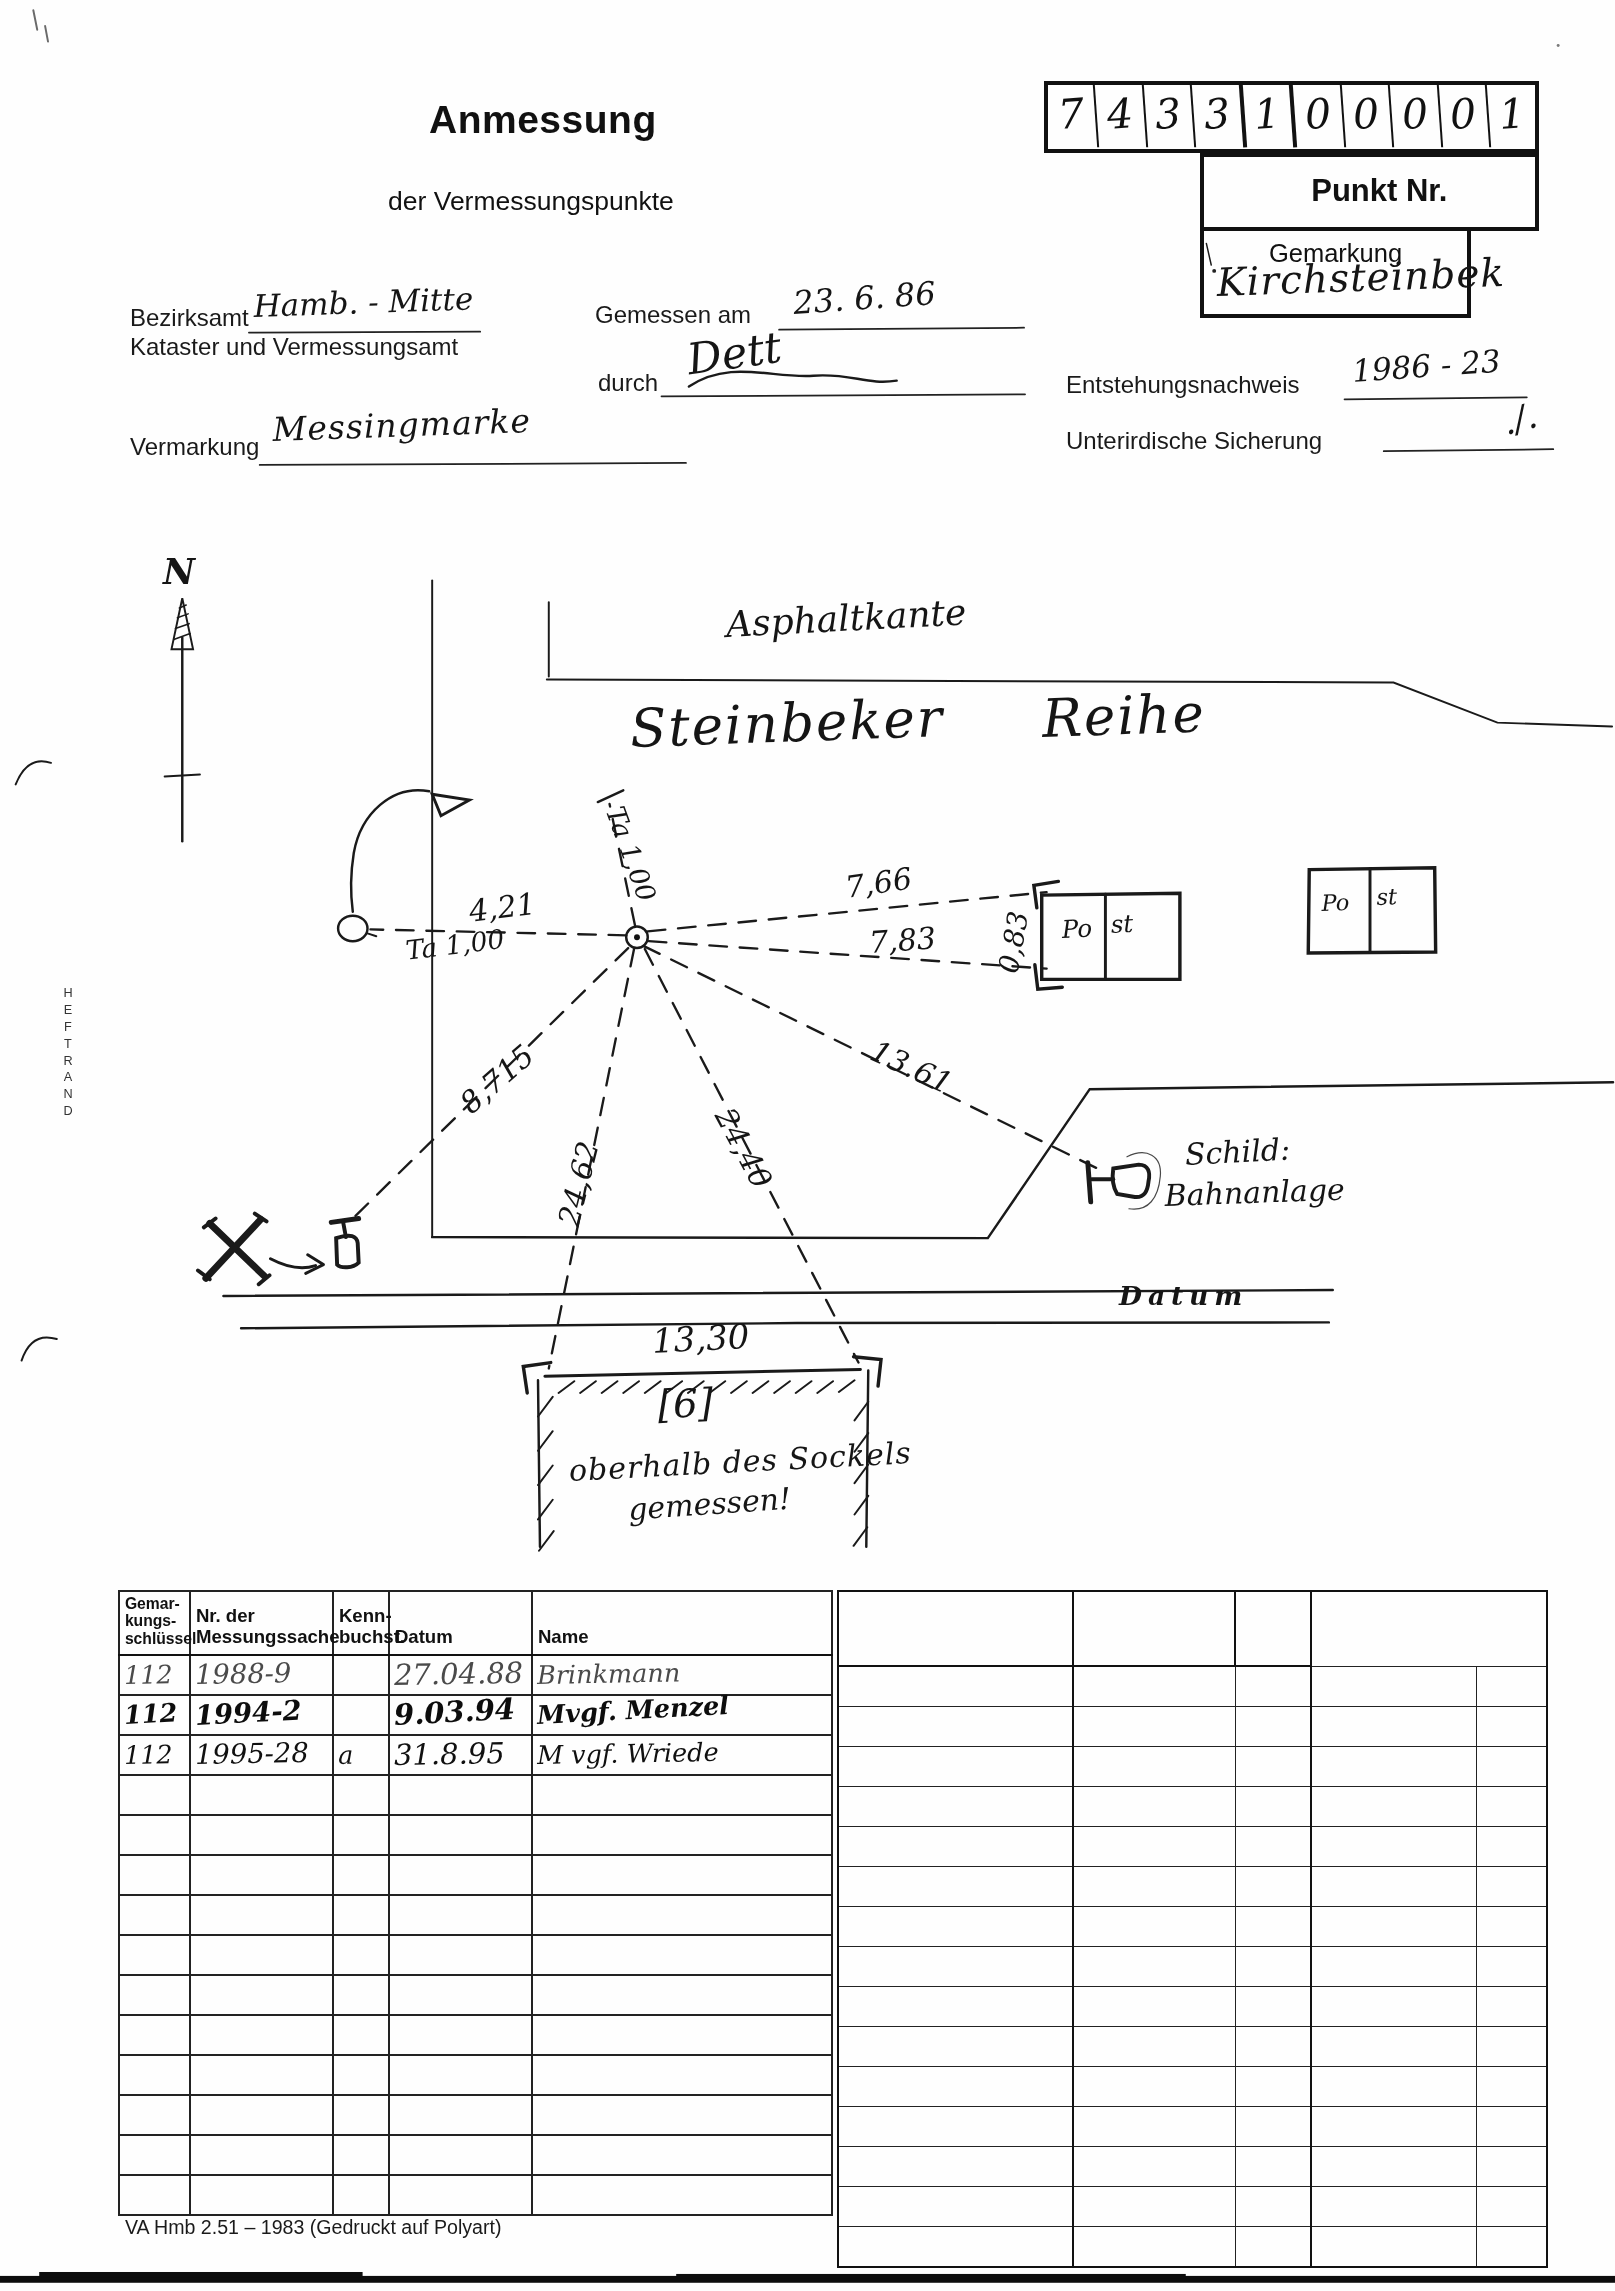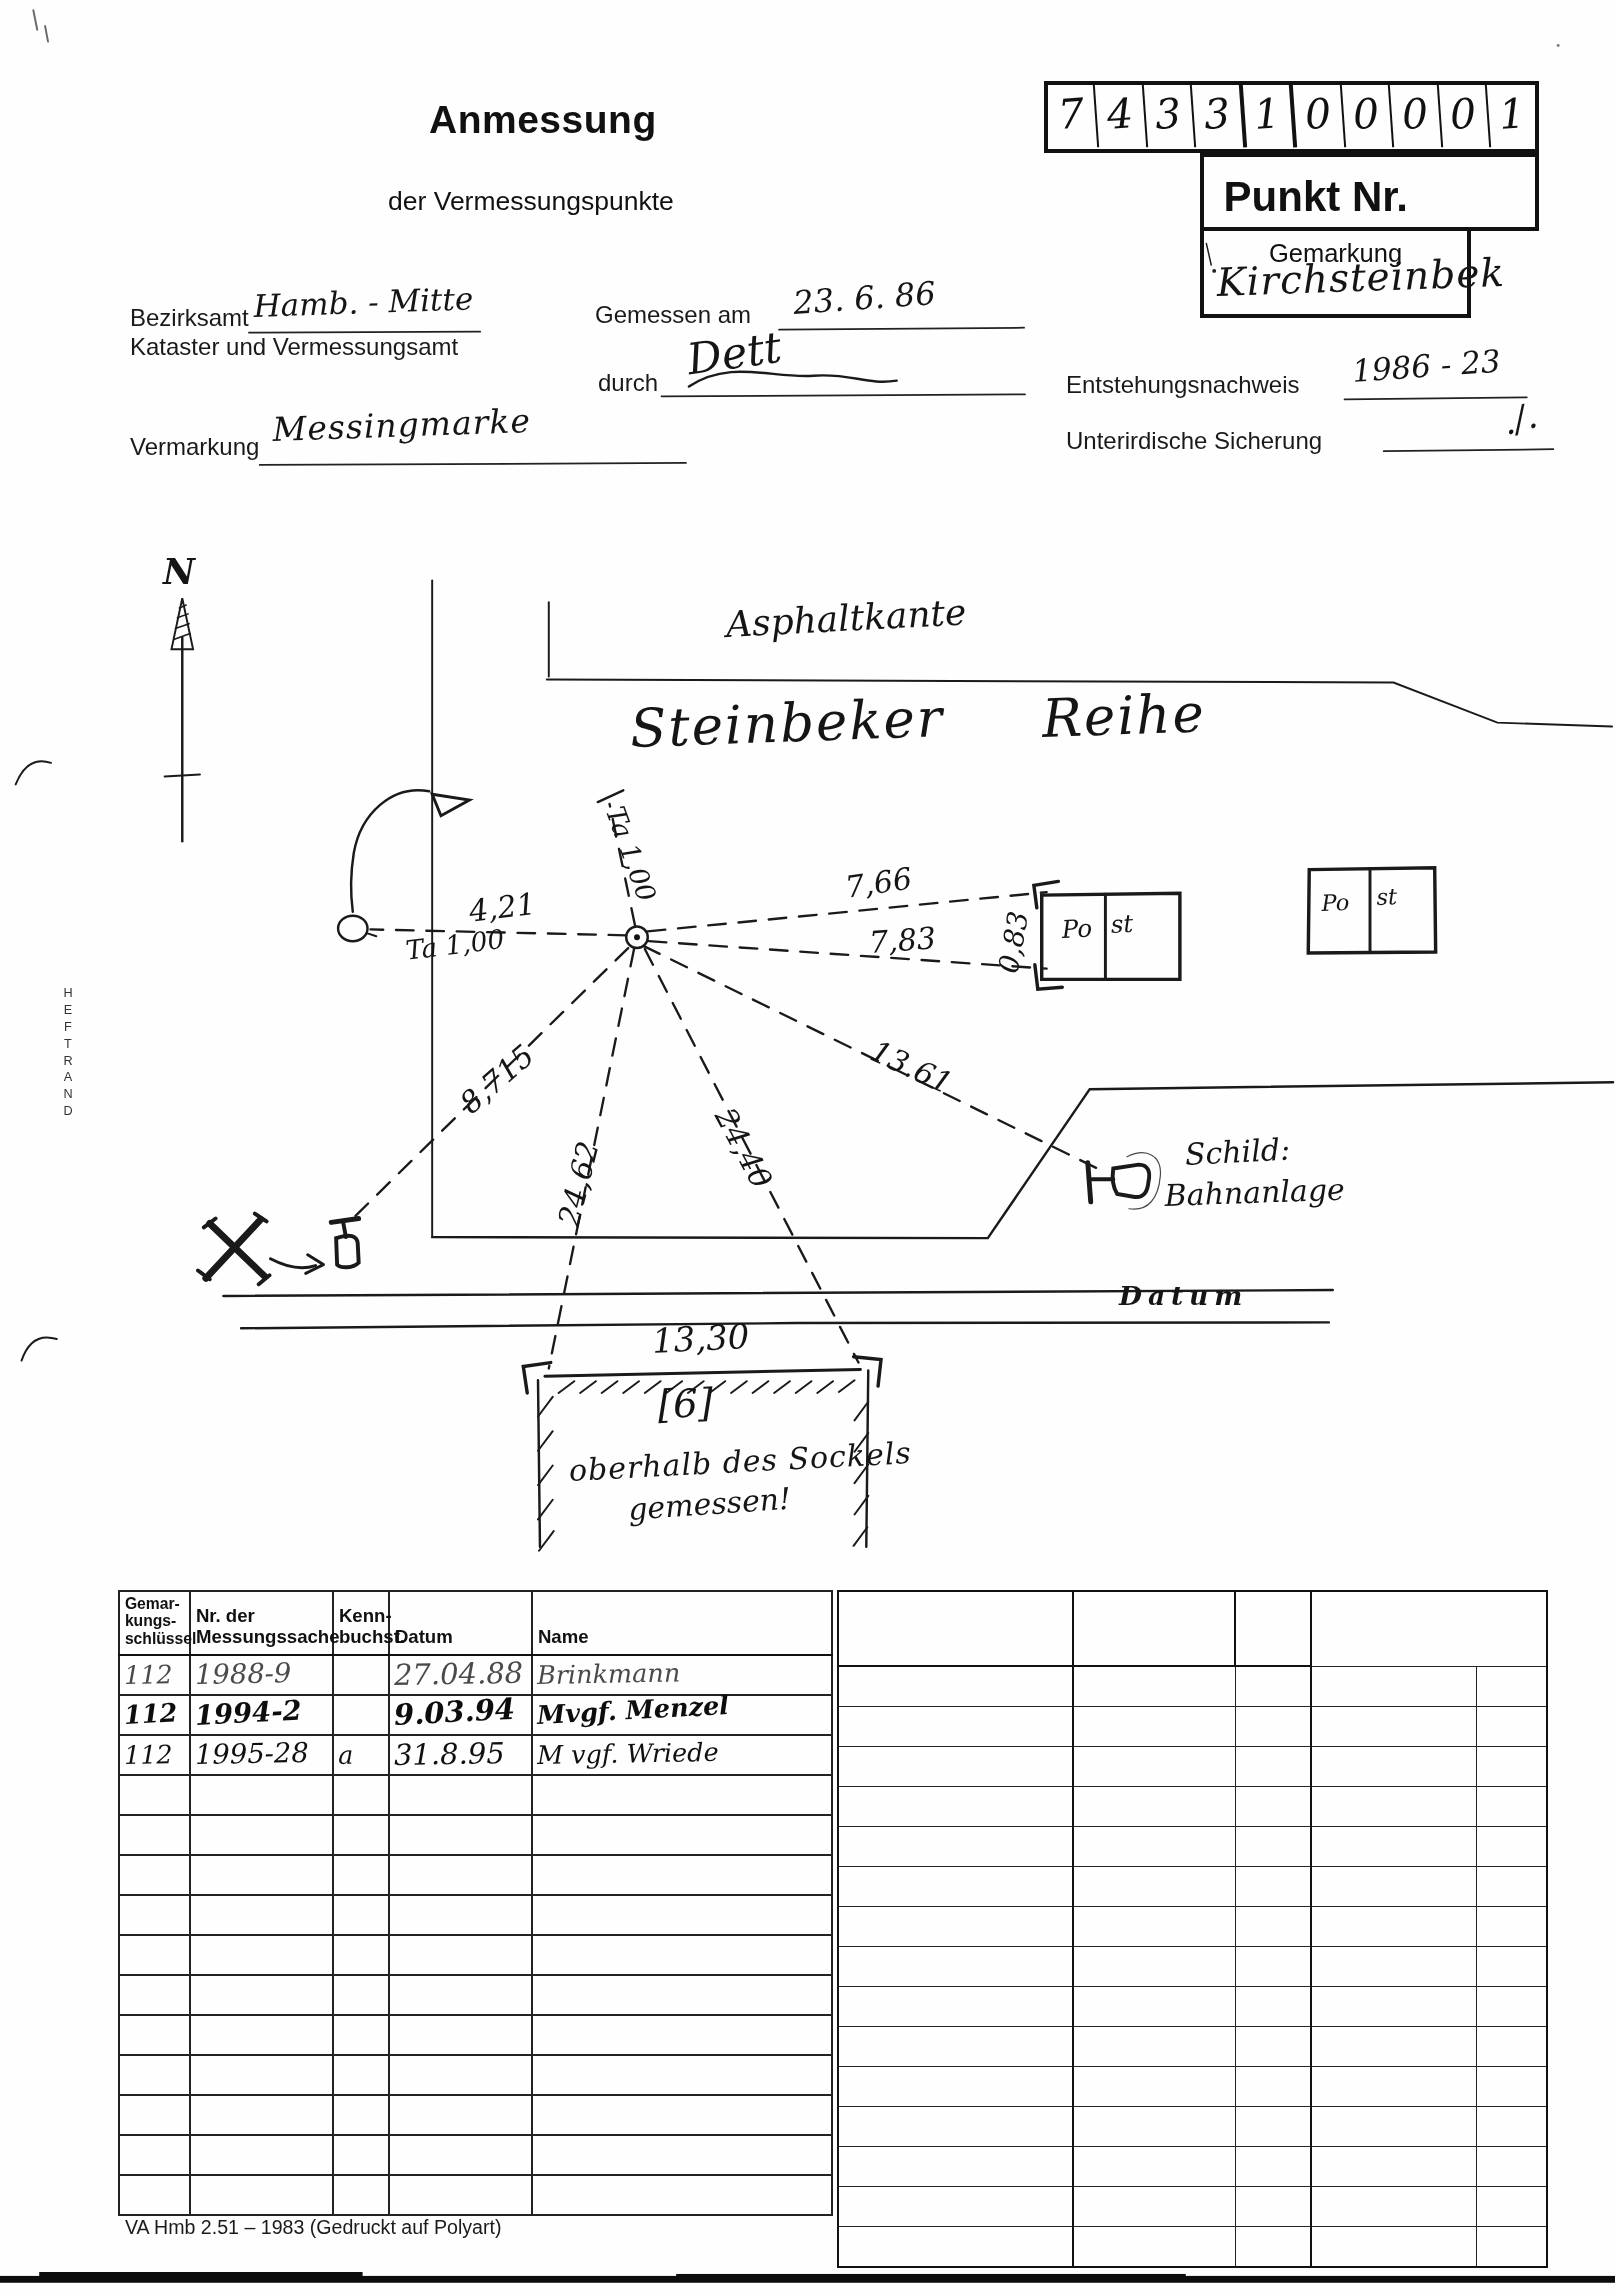--- a/index.html
+++ b/index.html
@@ -12,21 +12,21 @@
   #title{font-size:39px;font-weight:bold;letter-spacing:0.5px;}
   #subtitle{font-size:26.5px;margin-top:39px;}
   
   #digit-grid{left:1044px;top:81px;width:495px;height:72px;border:4.9px solid #111;
               display:flex;box-sizing:border-box;}
   .dcell{flex:1;border-right:2px solid #111;font-family:"DejaVu Serif",serif;font-style:italic;
          font-size:41px;text-align:center;line-height:59px;transform:rotate(-4deg);}
   .dcell.thick{border-right:4.9px solid #111;}
   .dcell:last-child{border-right:none;}
   #punkt-box{left:1200px;top:153px;width:339px;height:78px;border:4.9px solid #111;box-sizing:border-box;}
-  #punkt-box .t{font-size:42px;font-weight:bold;padding:15.7px 0 0 19.6px;}
+  #punkt-box .t{font-size:31px;font-weight:bold;padding:15.7px 0 0 19.6px;text-align:center;}
   #gemarkung-box{left:1200px;top:231px;width:271px;height:87px;border:4.9px solid #111;border-top:none;box-sizing:border-box;}
   #gemarkung-box .g{font-size:25.5px;text-align:center;margin-top:7.8px;}
   
   table{border-collapse:collapse;table-layout:fixed;border-radius:32px;}
   #ltable{left:118px;top:1590px;width:713px;}
   #rtable{left:837px;top:1590px;width:709px;}
   #ltable,#rtable{position:absolute;border:2.9px solid #111;}
   #ltable th,#ltable td{border:2px solid #222;}
   #ltable th{border-bottom:2.9px solid #111;font-size:18.6px;line-height:1.12;text-align:left;
              vertical-align:bottom;padding:2.9px 4.9px 5.9px 4.9px;white-space:pre-line;font-weight:bold;}

